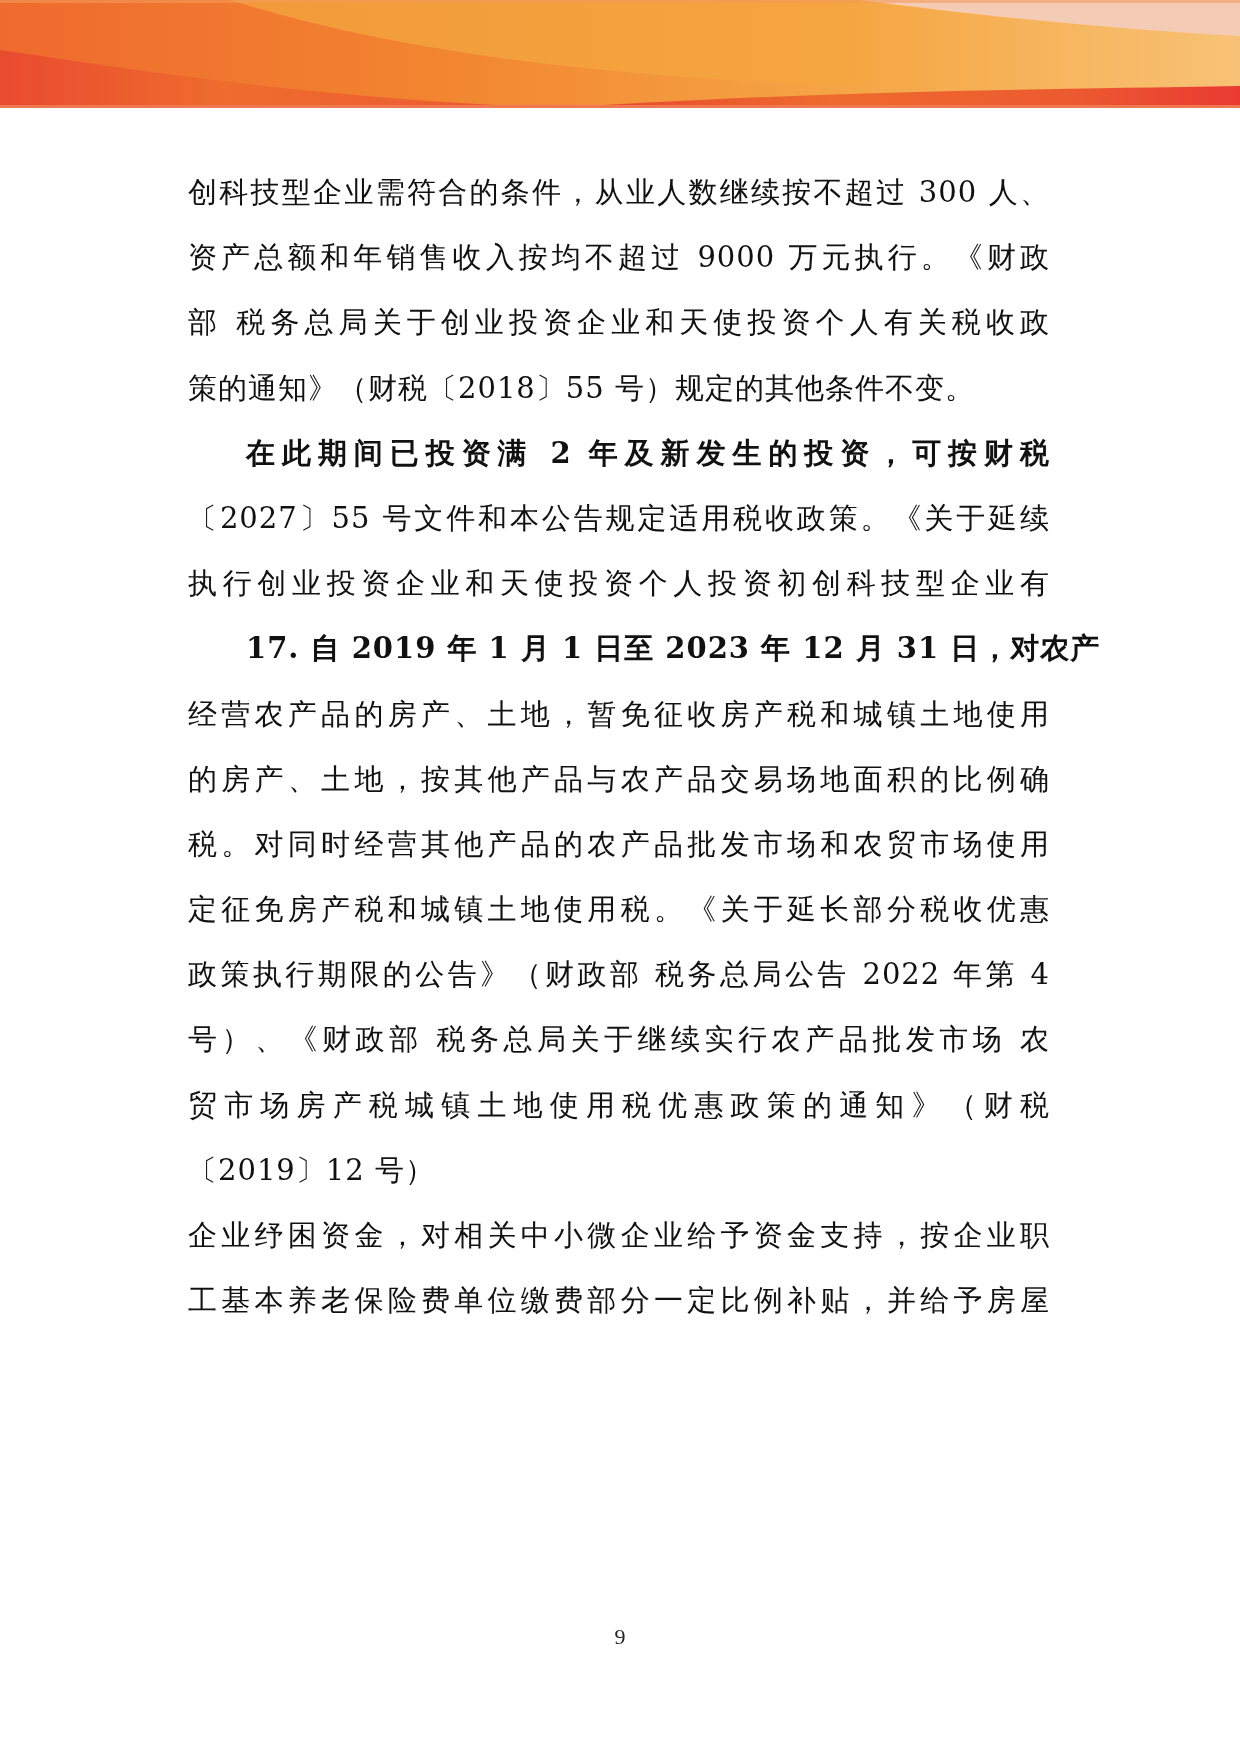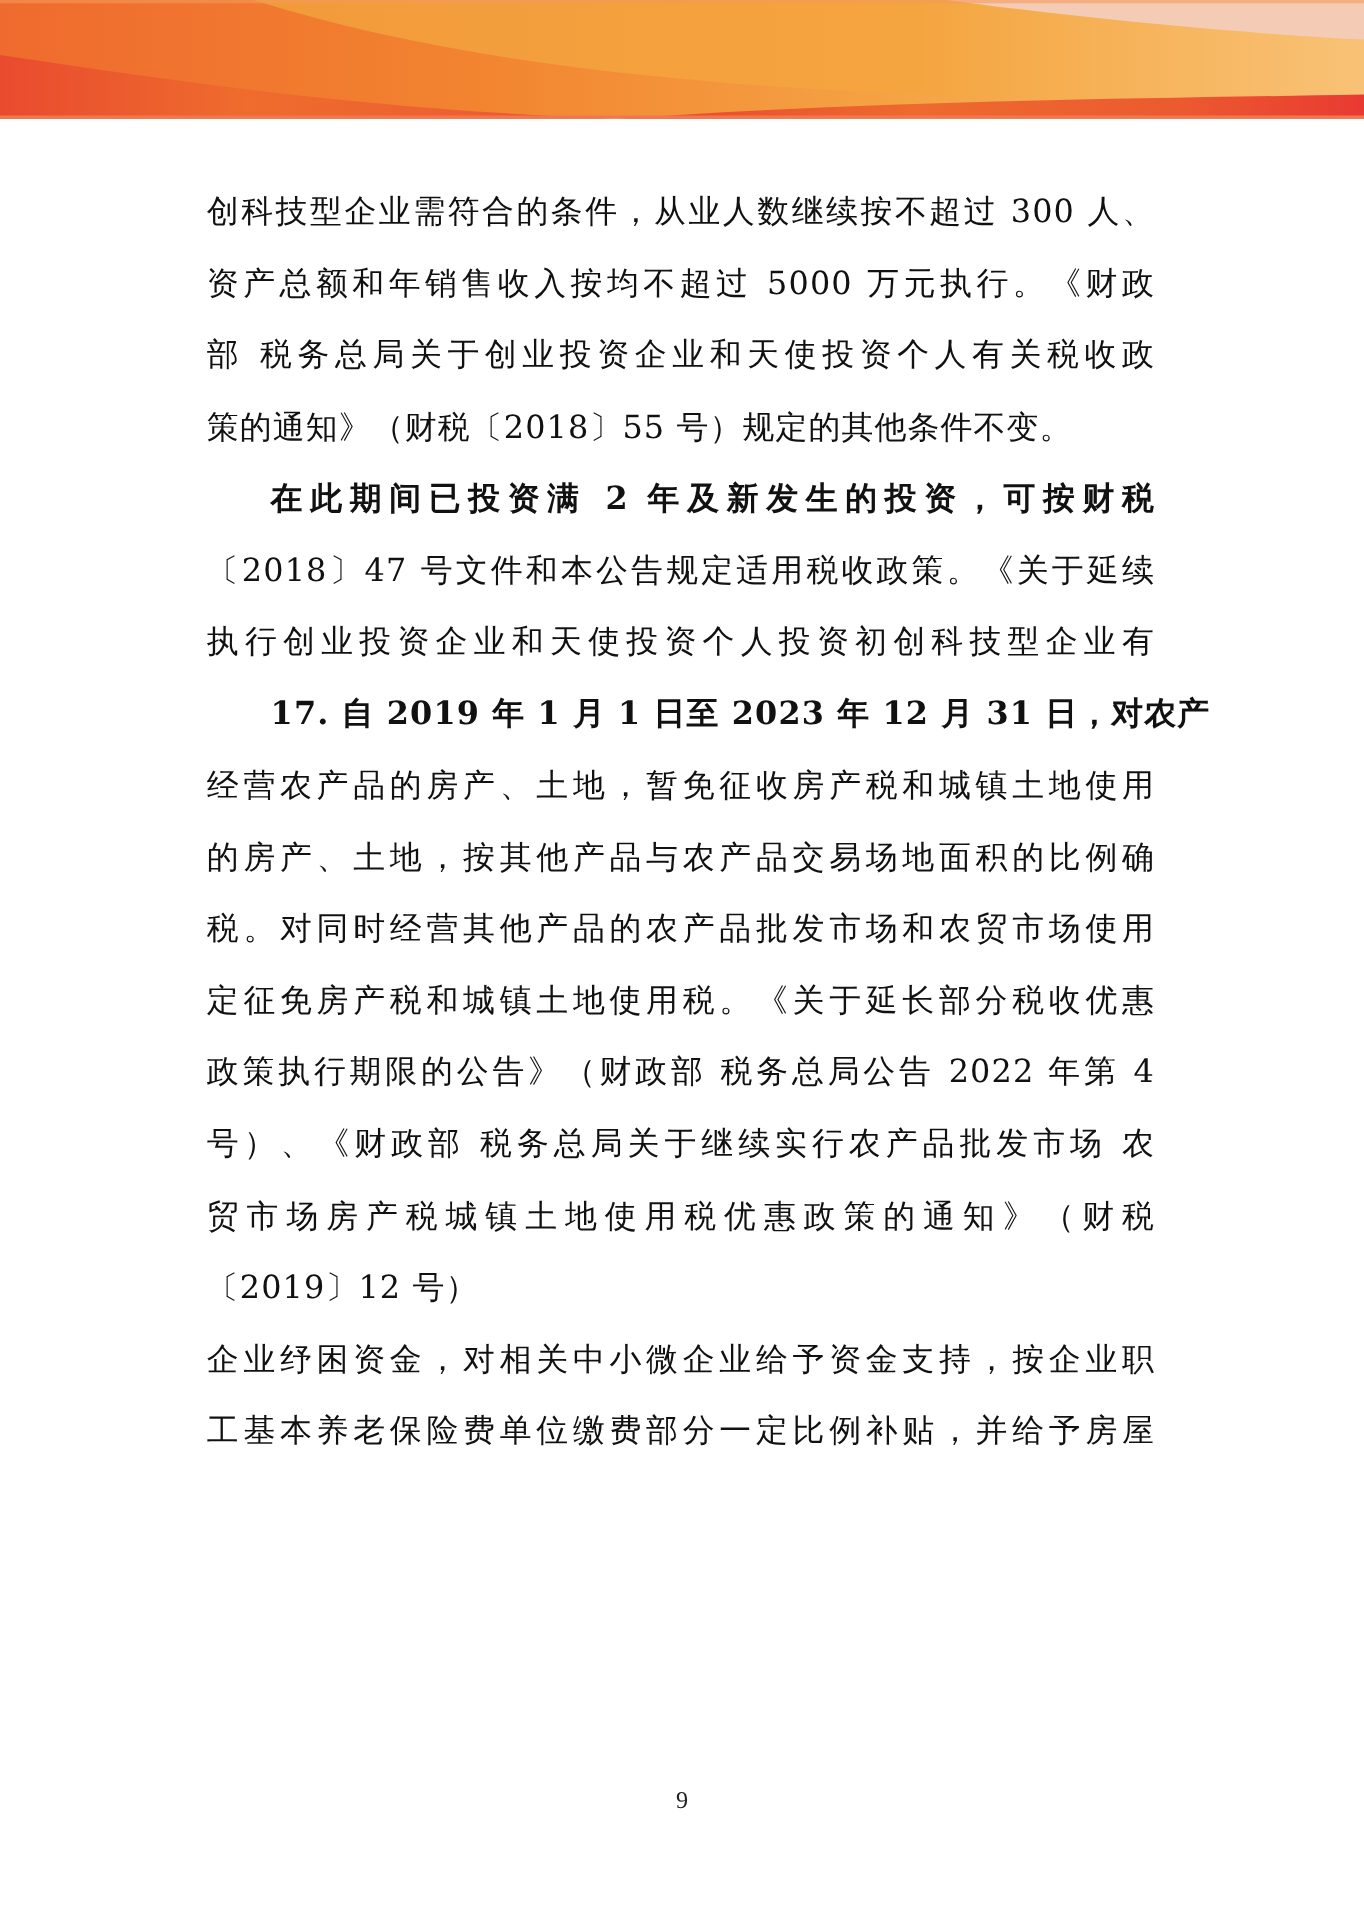--- a/index.html
+++ b/index.html
@@ -62,27 +62,27 @@
     <path d="M0,50 C200,80 350,100 560,108 L0,108 Z" fill="url(#gRed)" opacity="0.85"></path>
     <path d="M560,108 C800,92 1000,90 1240,86 L1240,108 Z" fill="url(#gRed)"></path>
     <rect x="0" y="0" width="1240" height="3" fill="#f39a5a" opacity="0.6"></rect>
     <rect x="0" y="105" width="1240" height="3" fill="#f07850"></rect>
   </svg>
 </div>
 
 <div class="content">
   <div>
     <div class="line">创科技型企业需符合的条件，从业人数继续按不超过 300 人、</div>
-    <div class="line">资产总额和年销售收入按均不超过 5000 万元执行。《财政</div>
+    <div class="line">资产总额和年销售收入按均不超过 9000 万元执行。《财政</div>
     <div class="line">部 税务总局关于创业投资企业和天使投资个人有关税收政</div>
     <div class="line last">策的通知》（财税〔2018〕55 号）规定的其他条件不变。</div>
   </div>
   <div>
     <div class="line indent">在此期间已投资满 2 年及新发生的投资，可按财税</div>
-    <div class="line">〔2018〕47 号文件和本公告规定适用税收政策。《关于延续</div>
+    <div class="line">〔2027〕55 号文件和本公告规定适用税收政策。《关于延续</div>
     <div class="line">执行创业投资企业和天使投资个人投资初创科技型企业有</div>
   </div>
   <div>
     <div class="line indent">17. 自 2019 年 1 月 1 日至 2023 年 12 月 31 日，对农产</div>
     <div class="line">经营农产品的房产、土地，暂免征收房产税和城镇土地使用</div>
     <div class="line">的房产、土地，按其他产品与农产品交易场地面积的比例确</div>
     <div class="line">税。对同时经营其他产品的农产品批发市场和农贸市场使用</div>
     <div class="line">定征免房产税和城镇土地使用税。《关于延长部分税收优惠</div>
     <div class="line">政策执行期限的公告》（财政部 税务总局公告 2022 年第 4</div>
     <div class="line">号）、《财政部 税务总局关于继续实行农产品批发市场 农</div>

